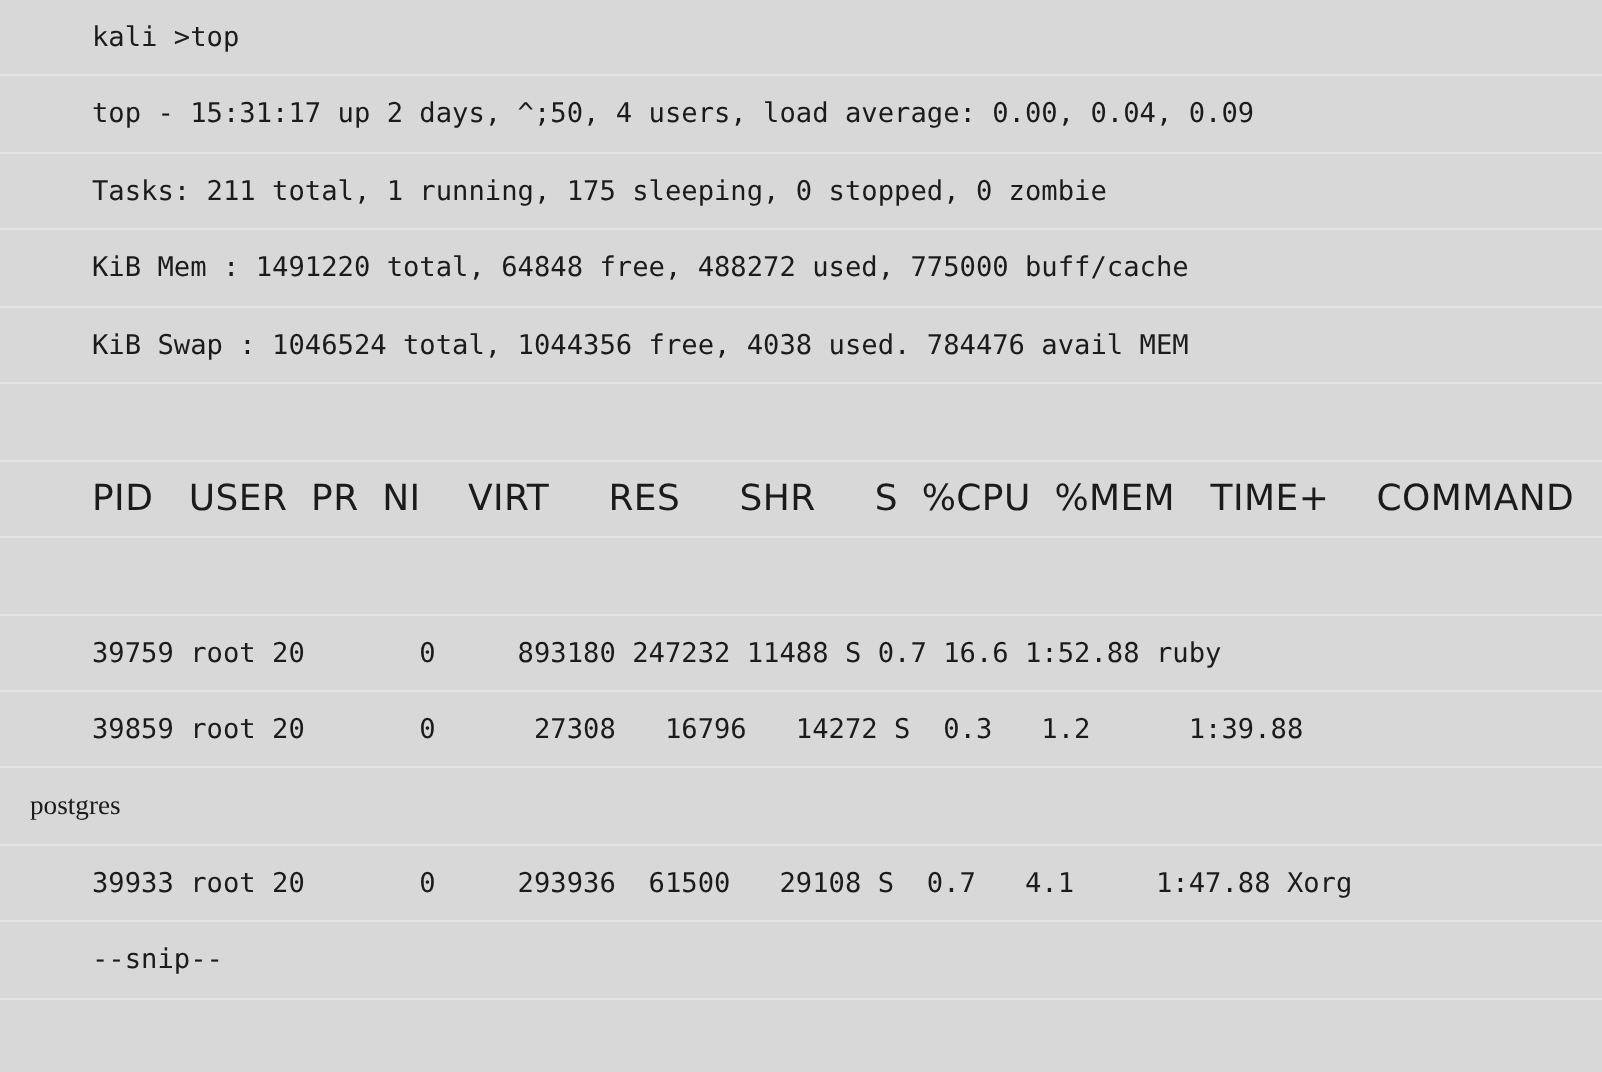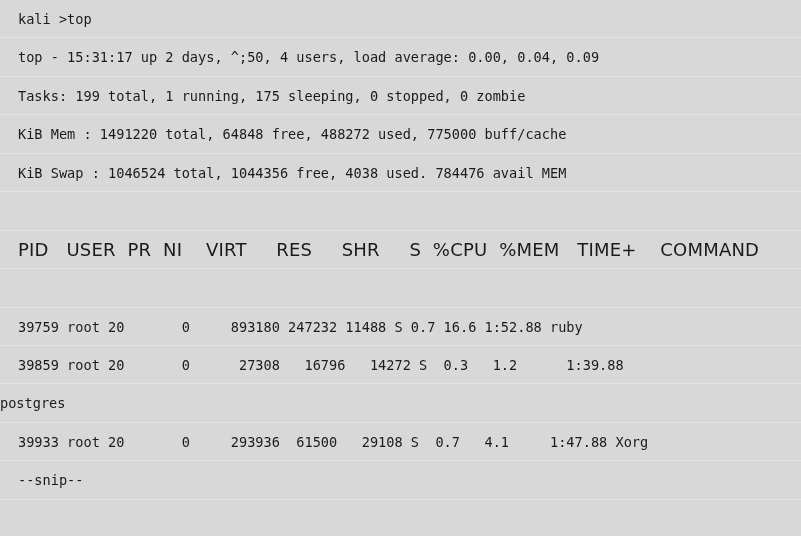--- a/index.html
+++ b/index.html
@@ -26,53 +26,54 @@
   .line {
     position: relative;
     box-sizing: border-box;
     height: 38.45px;
     line-height: 38.45px;
     border-bottom: 1px solid #e4e4e4;
     white-space: pre;
     color: #1b1b1b;
     font-size: 13.6px;
     letter-spacing: 0px;
-    padding-left: 18px;
+    padding-left: 46px;
     overflow: visible;
   }
 
   
   .line:first-child {
     border-top: none;
   }
 
   
   .line.wrap {
-    padding-left: 0;
+    padding-left: 15px;
+    font-family: Liberation Serif, serif;
   }
 
   
   .line.blank {
     color: transparent;
   }
 
   
   .line.colhead {
     font-family: "DejaVu Sans", "Liberation Sans", sans-serif;
     font-size: 18px;
     letter-spacing: 0.2px;
   }
 </style>
 </head>
 <body>
 
 <div id="transcript">
     <div class="line">kali &gt;top</div>
     <div class="line">top - 15:31:17 up 2 days, ^;50, 4 users, load average: 0.00, 0.04, 0.09</div>
-    <div class="line">Tasks: 199 total, 1 running, 175 sleeping, 0 stopped, 0 zombie</div>
+    <div class="line">Tasks: 211 total, 1 running, 175 sleeping, 0 stopped, 0 zombie</div>
     <div class="line">KiB Mem : 1491220 total, 64848 free, 488272 used, 775000 buff/cache</div>
     <div class="line">KiB Swap : 1046524 total, 1044356 free, 4038 used. 784476 avail MEM</div>
     <div class="line blank"></div>
     <div class="line colhead">PID   USER  PR  NI    VIRT     RES     SHR     S  %CPU  %MEM   TIME+    COMMAND</div>
     <div class="line blank"></div>
     <div class="line">39759 root 20       0     893180 247232 11488 S 0.7 16.6 1:52.88 ruby</div>
     <div class="line">39859 root 20       0      27308   16796   14272 S  0.3   1.2      1:39.88</div>
     <div class="line wrap">postgres</div>
     <div class="line">39933 root 20       0     293936  61500   29108 S  0.7   4.1     1:47.88 Xorg</div>
     <div class="line">--snip--</div>

